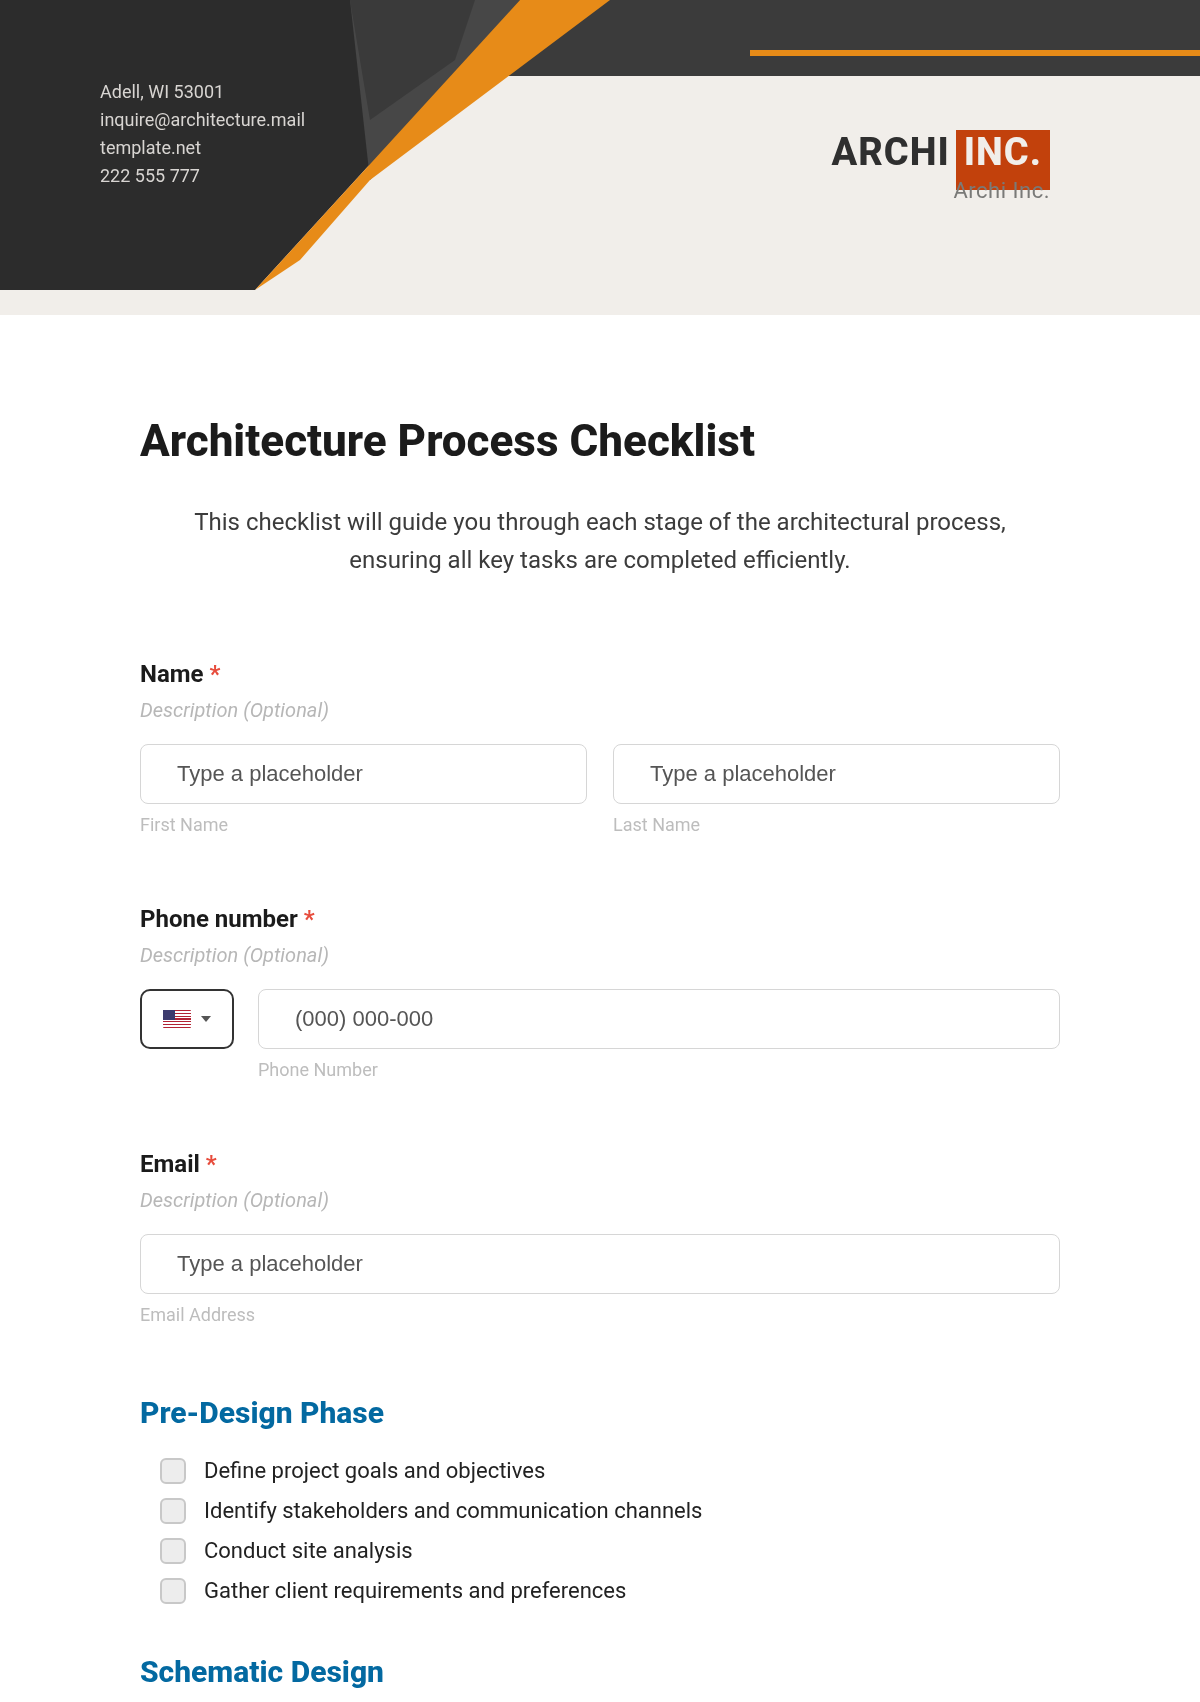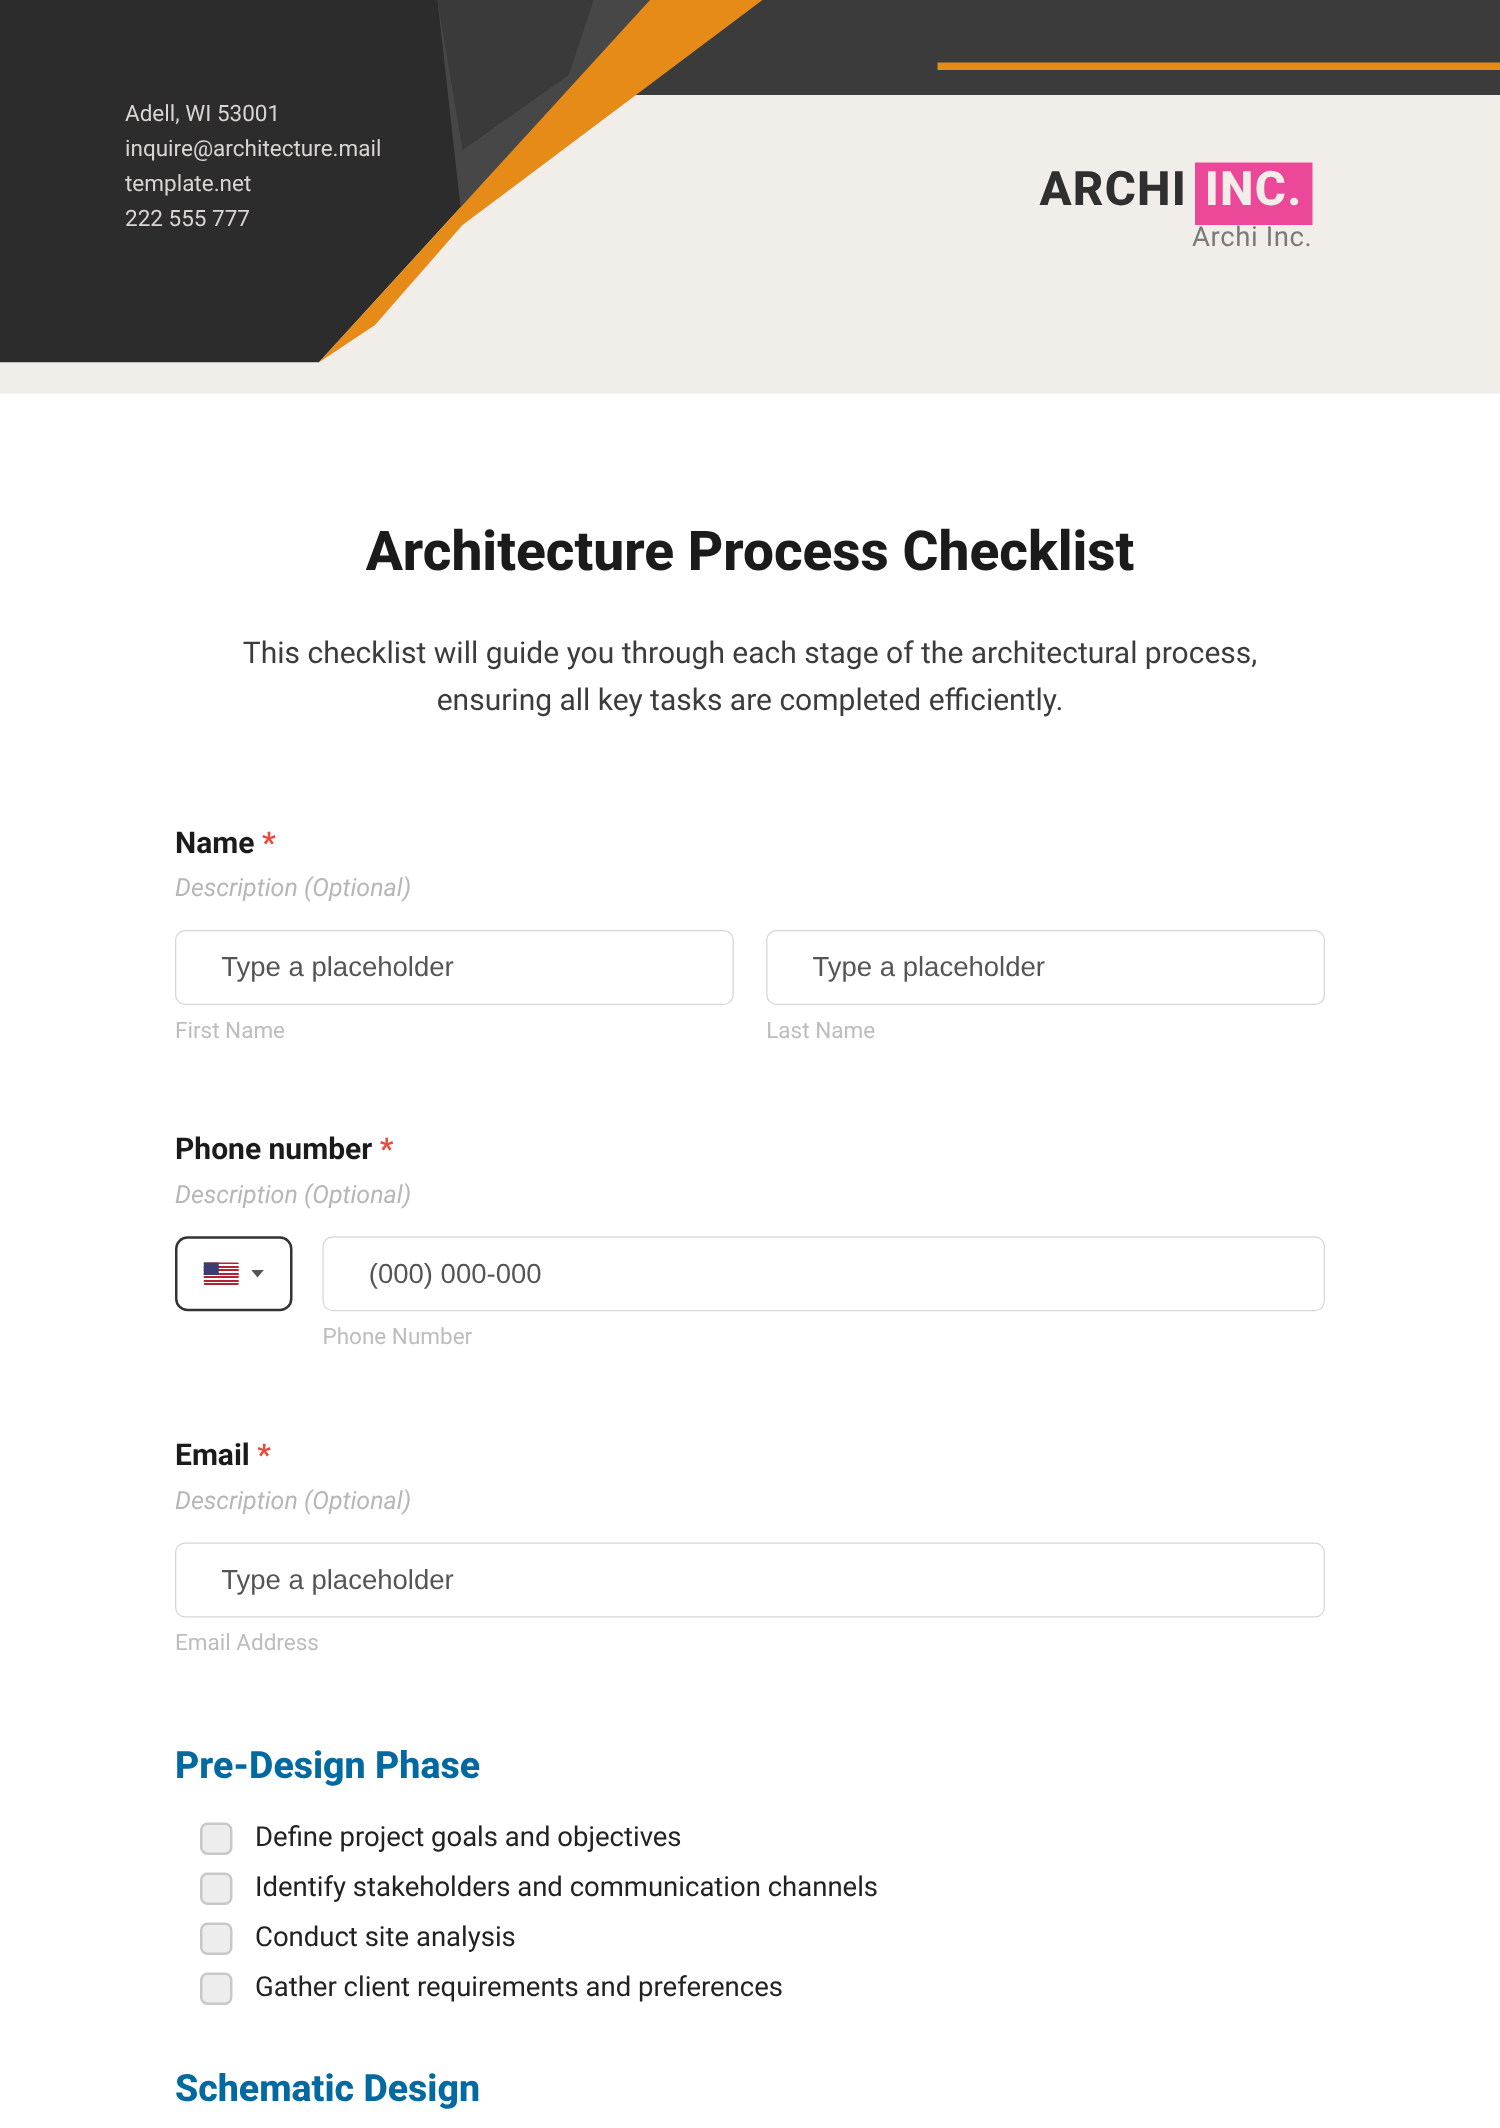--- a/index.html
+++ b/index.html
@@ -30,23 +30,23 @@
     right: 150px;
     text-align: right;
   }
   .logo-main {
     font-size: 38px;
     font-weight: 800;
     letter-spacing: 1px;
     color: #2f2f2f;
   }
   .logo-main .inc {
-    background: #ec4899;
+    background: #c2410c;
     color: #f1eeea;
-    padding: 0 8px 6px 8px;
+    padding: 0 8px 16px 8px;
     margin-left: 6px;
   }
   .logo-sub {
     font-size: 22px;
     color: #7a7a78;
     margin-top: 4px;
     letter-spacing: 0.5px;
   }
   .orange-bar {
     position: absolute;
@@ -56,21 +56,20 @@
     height: 6px;
     background: #e78b18;
   }
 
   .content {
     max-width: 960px;
     margin: 0 auto;
     padding: 100px 20px 60px 20px;
   }
   .page-title {
-    text-align: center;
     font-size: 44px;
     font-weight: 800;
     color: #1b1b1b;
     margin-bottom: 36px;
   }
   .page-desc {
     text-align: center;
     font-size: 24px;
     color: #3c3c3c;
     line-height: 1.6;

